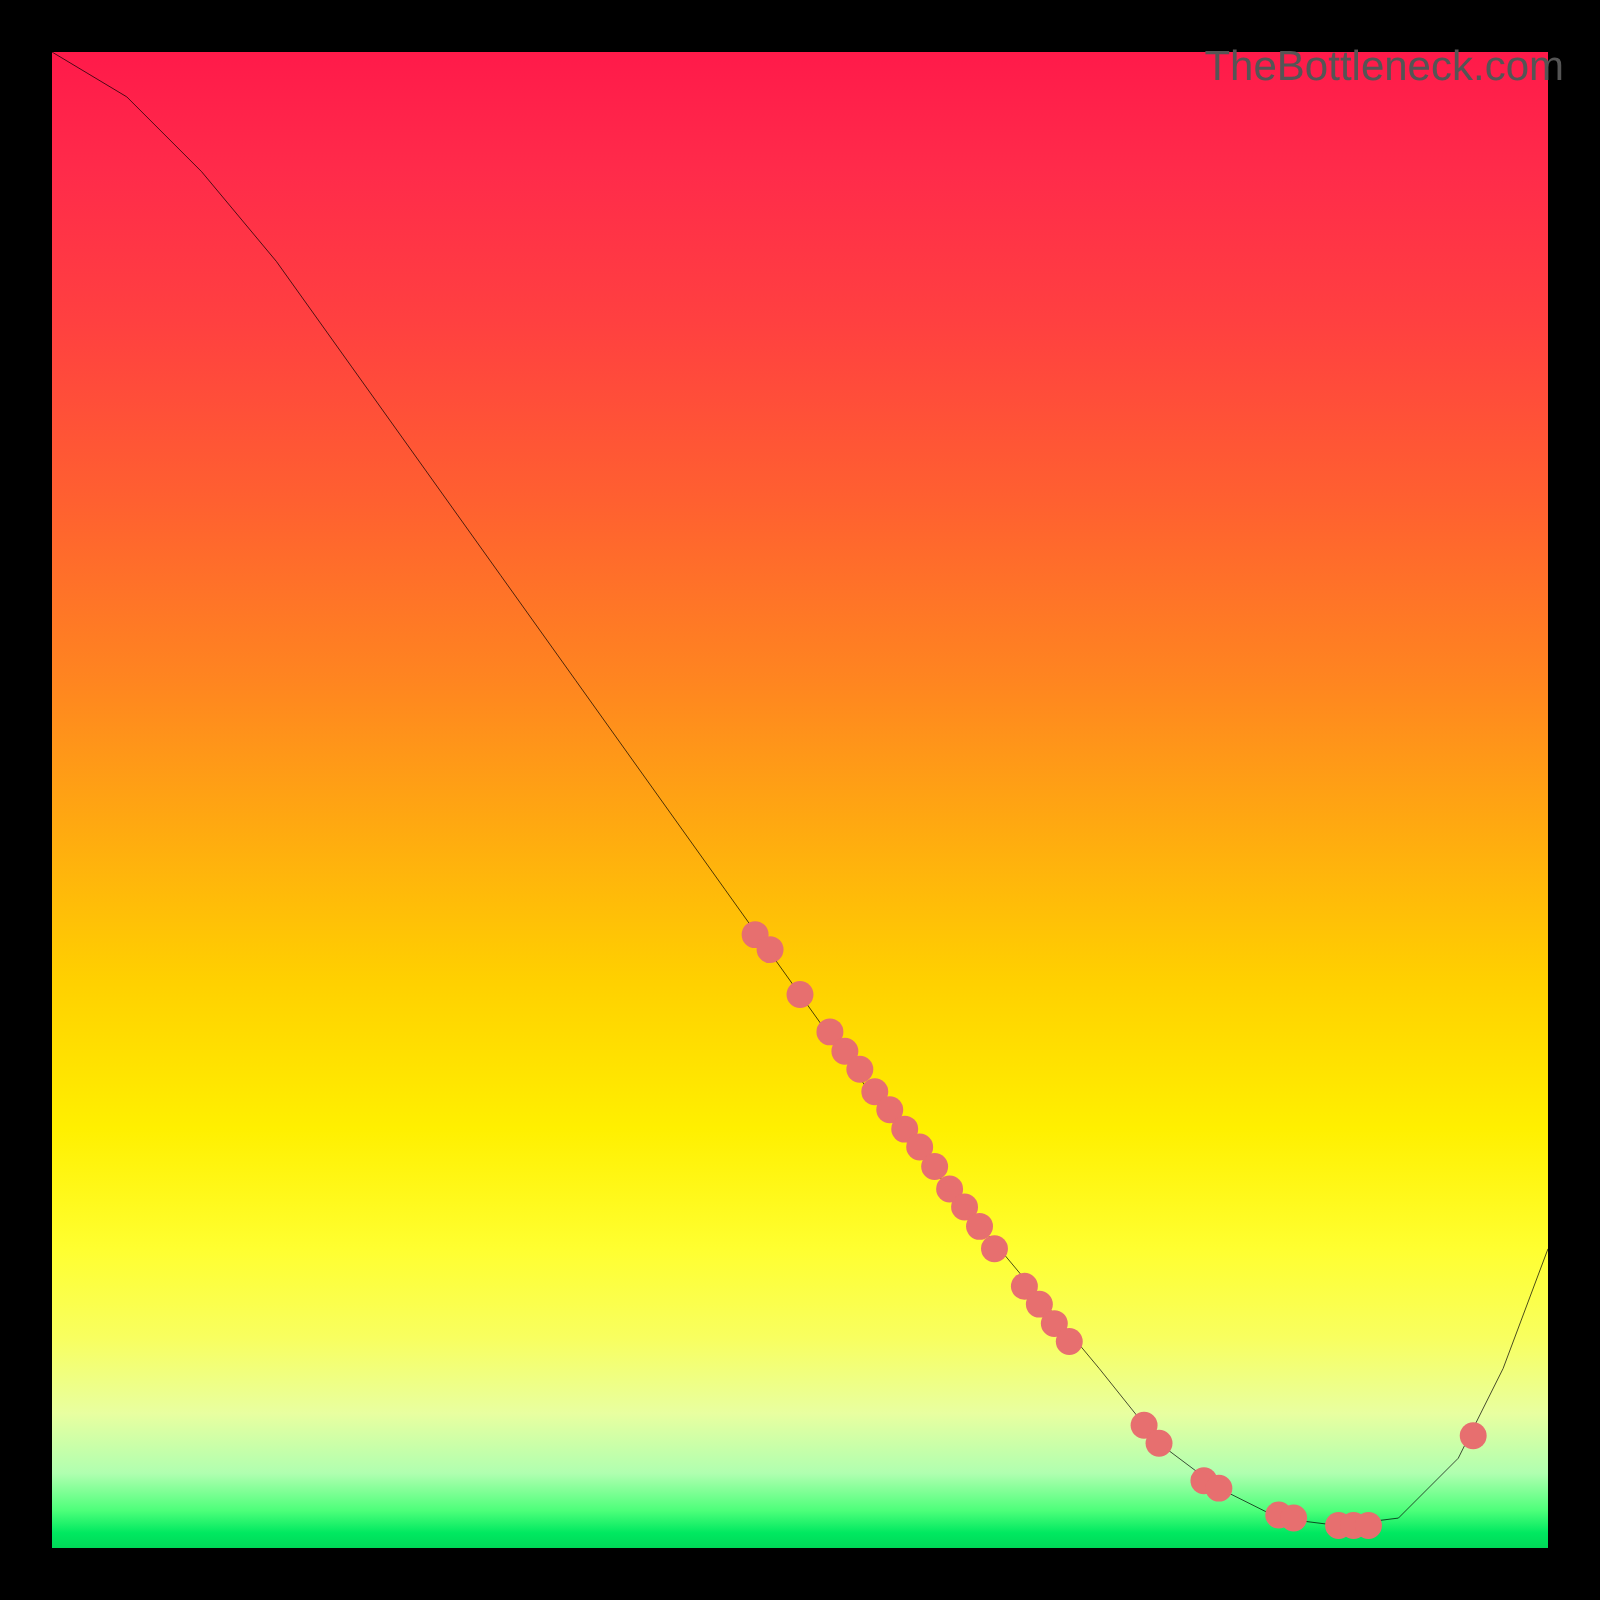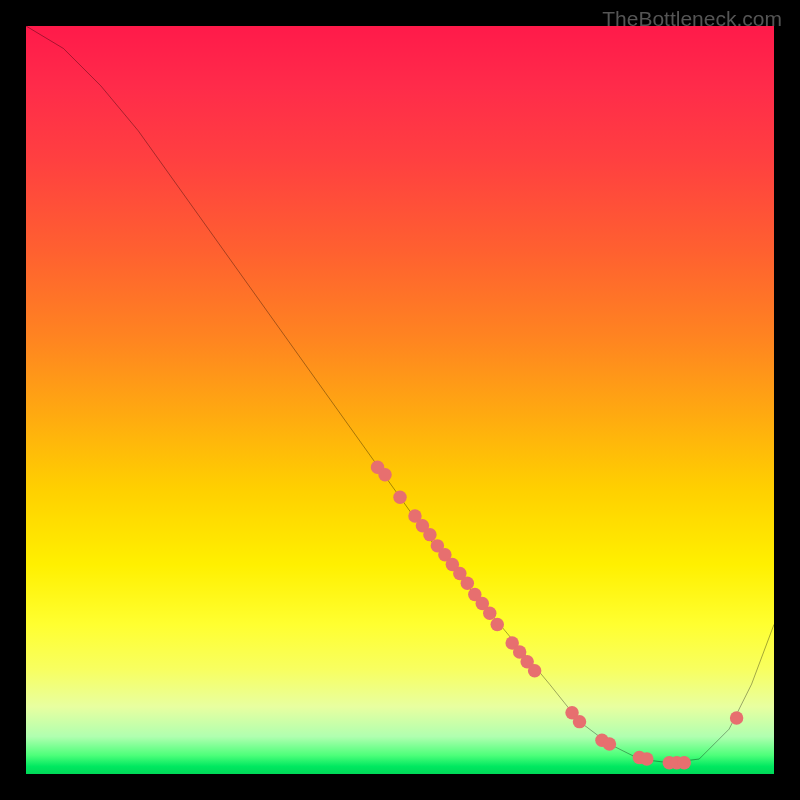--- a/index.html
+++ b/index.html
@@ -5,21 +5,21 @@
   * { margin: 0; padding: 0; box-sizing: border-box; }
   body {
     width: 800px;
     height: 800px;
     background: #000;
     position: relative;
     font-family: Arial, sans-serif;
   }
   .watermark {
     position: absolute;
-    top: 7px;
+    top: 22px;
     right: 18px;
     color: #555;
     font-size: 21px;
     font-weight: 500;
     z-index: 10;
   }
   .plot-area {
     position: absolute;
     left: 26px;
     top: 26px;

